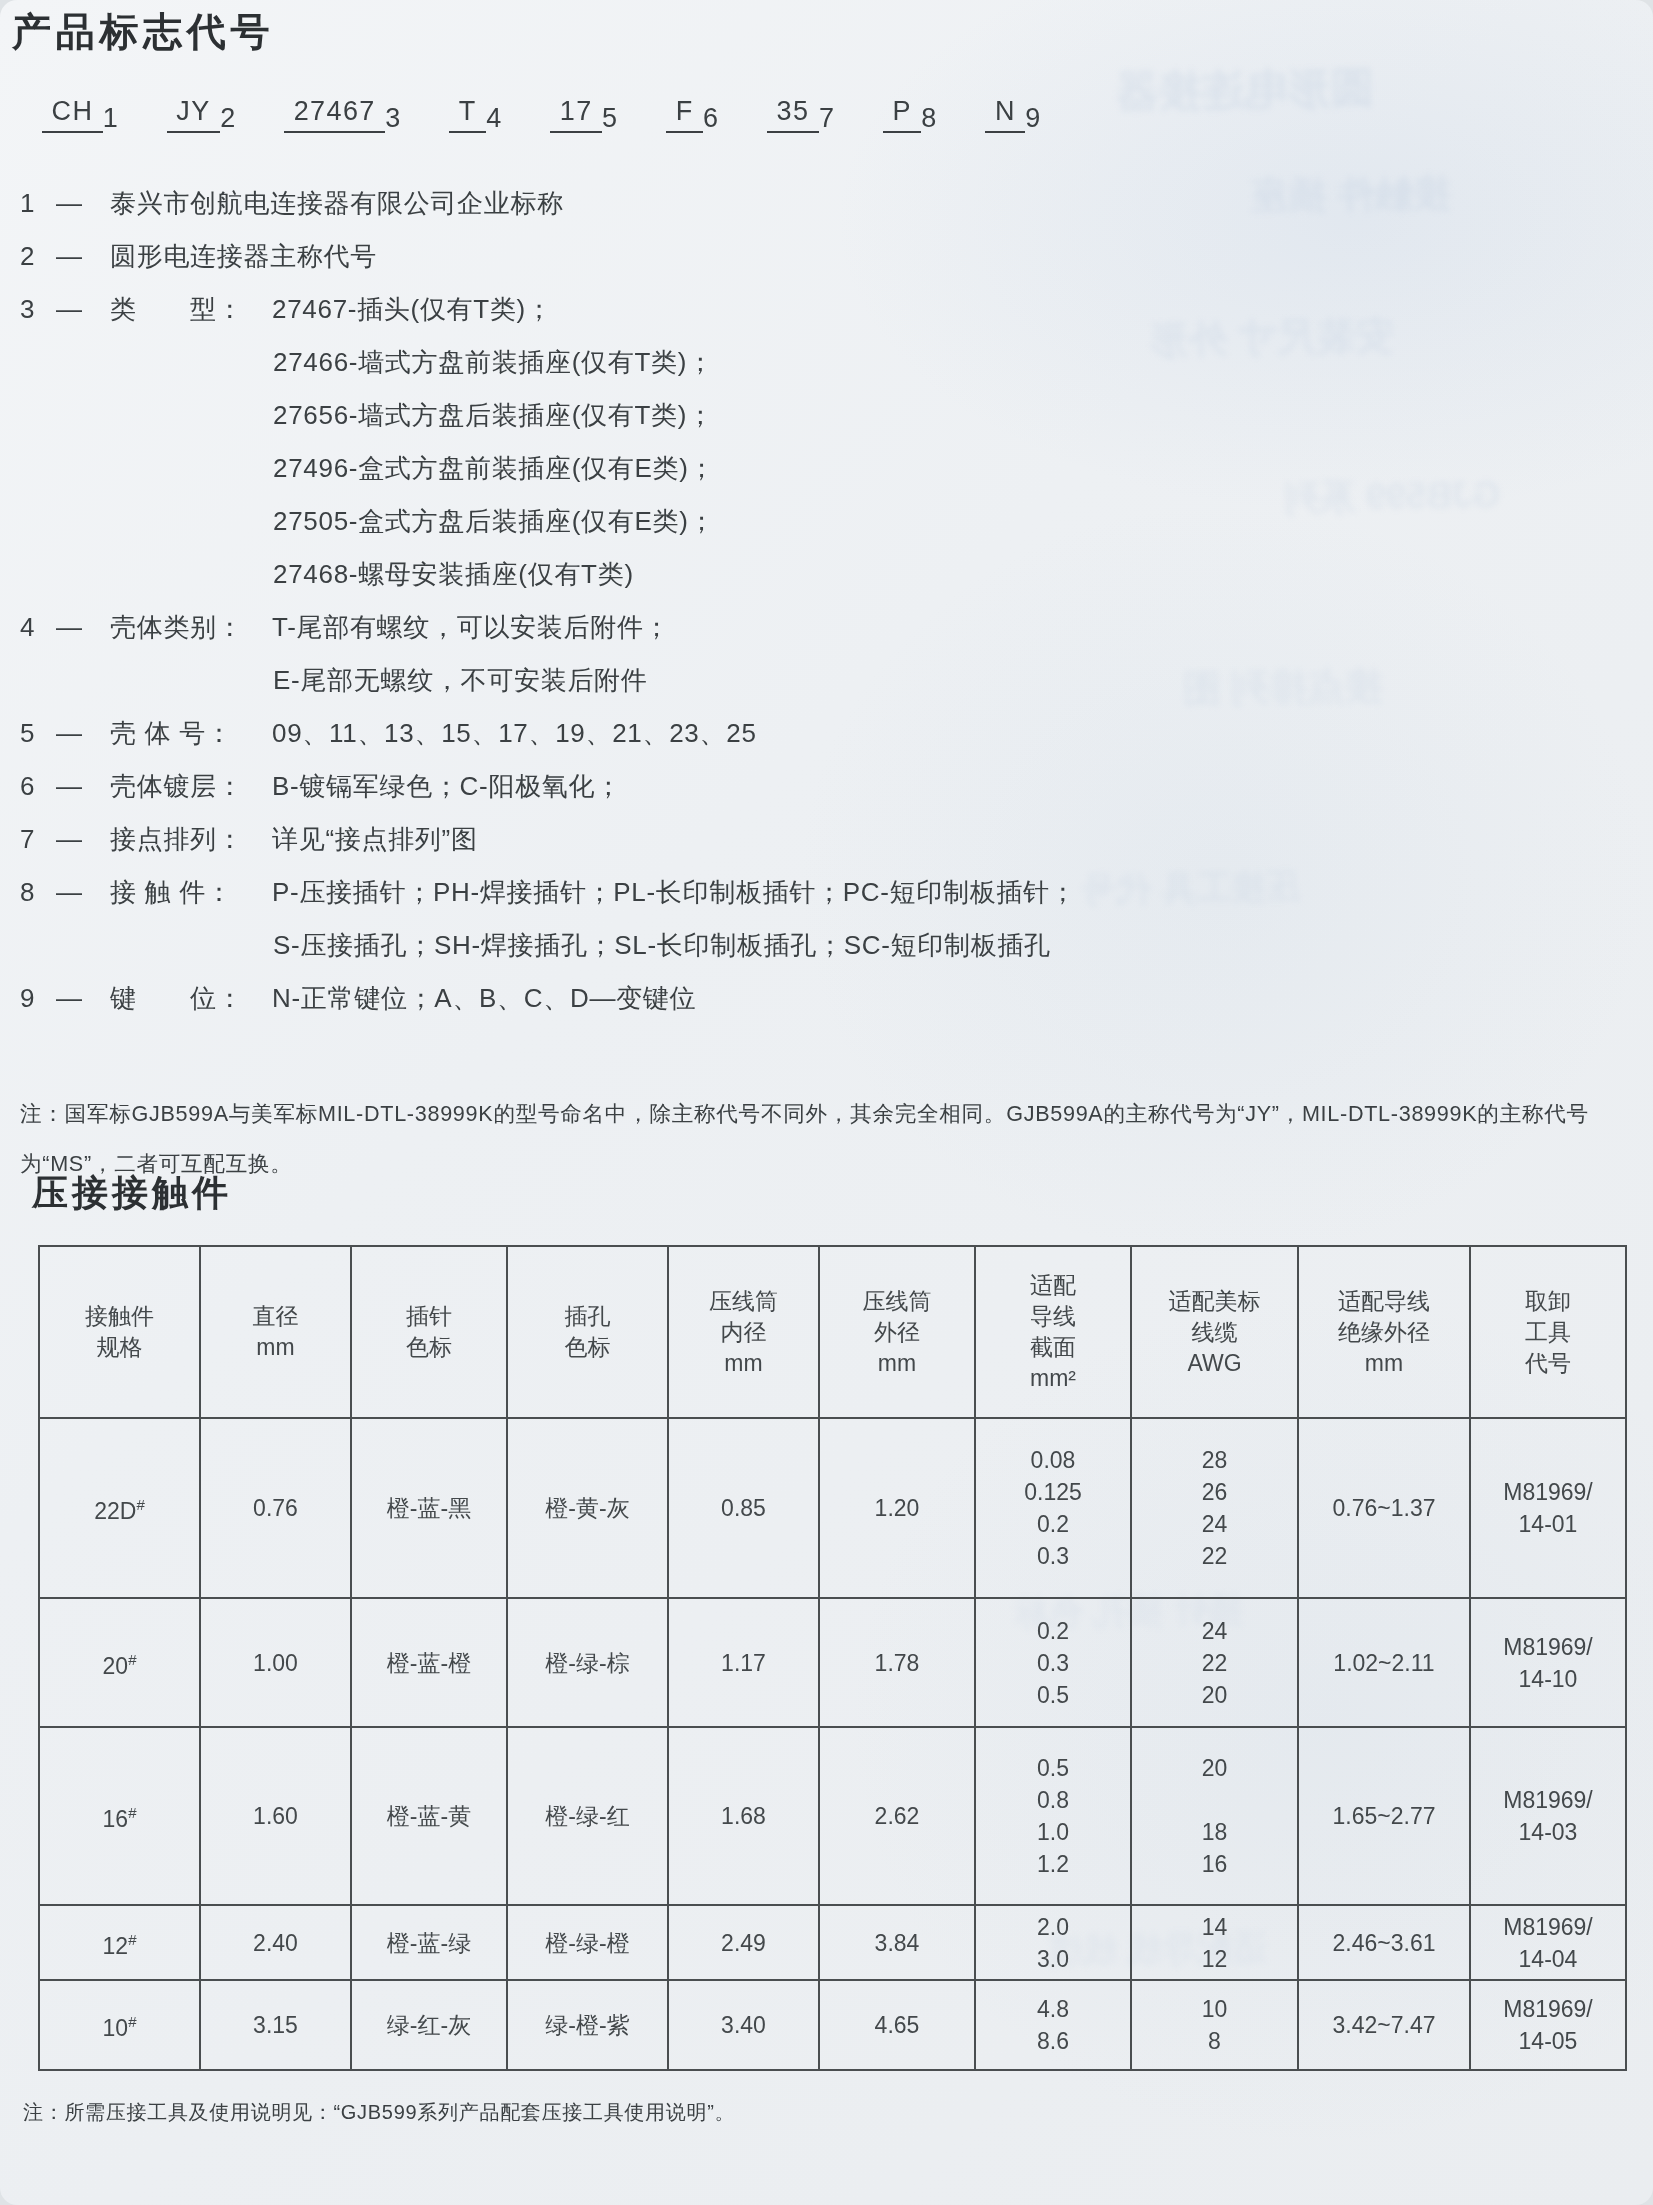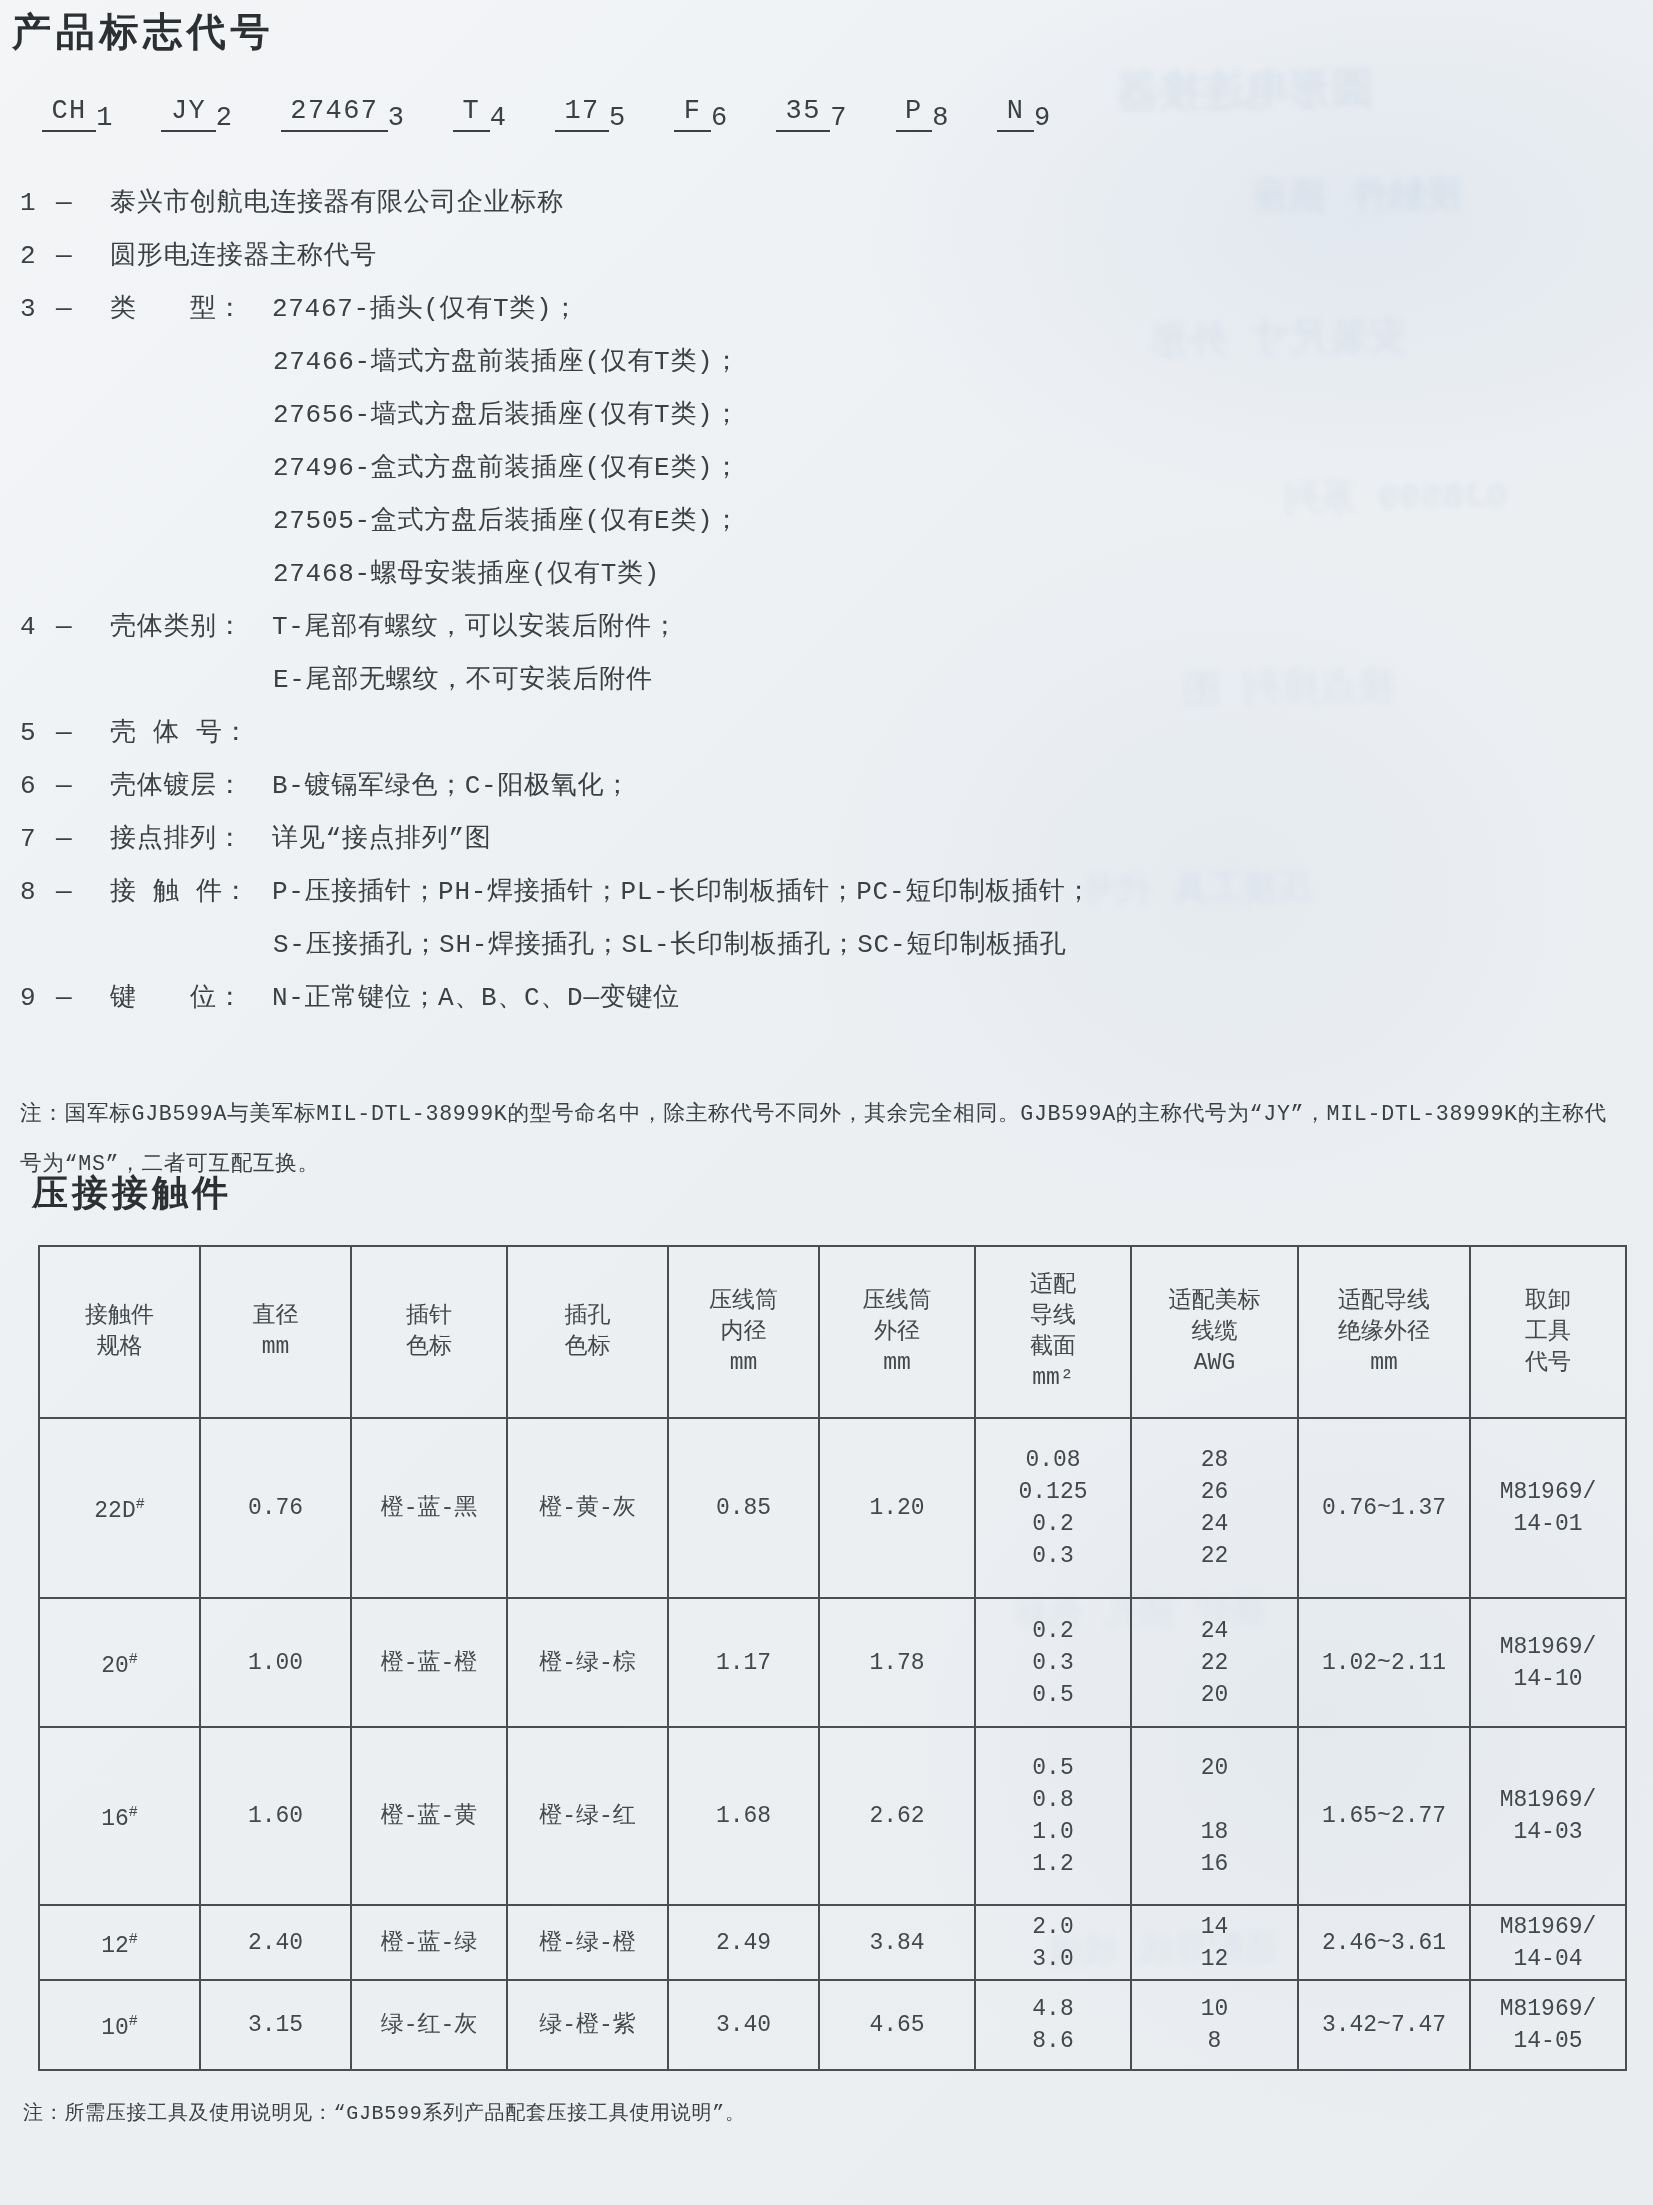--- a/index.html
+++ b/index.html
@@ -3,22 +3,23 @@
 <meta charset="utf-8">
 <style>
   html,body{margin:0;padding:0;background:#dfe3e6;}
   .page{
     position:relative;width:1653px;height:2205px;overflow:hidden;
     background:
       radial-gradient(743px 419px at 82% 10%, rgba(185,203,226,.22), transparent 70%),
       radial-gradient(608px 541px at 74% 40%, rgba(190,207,224,.16), transparent 70%),
       radial-gradient(676px 608px at 80% 78%, rgba(188,205,222,.14), transparent 70%),
       linear-gradient(135deg, #f3f5f7 0%, #edf0f3 40%, #eaedf0 100%);
-    font-family:Liberation Mono, monospace;
+    font-family:Liberation Sans, sans-serif;
     color:#3b4043;
+    border-radius:17px;
   }
   .ghost-layer{position:absolute;inset:0;pointer-events:none;}
   .ghost{
     position:absolute;color:#a9bdd6;font-weight:bold;white-space:nowrap;
     filter:blur(3.4px);transform:scaleX(-1) rotate(1deg);
   }
   .doc-title{
     position:absolute;top:5.4px;left:12px;margin:0;
     font-size:39px;font-weight:bold;letter-spacing:4.7px;color:#2c3033;
   }
@@ -147,20 +148,21 @@
         <div class="l-num">4</div>
         <div class="l-dash">—</div>
         <div class="l-label">壳体类别：</div>
         <div class="l-content">T-尾部有螺纹，可以安装后附件；</div>
       </div>
       <div class="legend-subline">E-尾部无螺纹，不可安装后附件</div>
       <div class="legend-row">
         <div class="l-num">5</div>
         <div class="l-dash">—</div>
         <div class="l-label">壳 体 号：</div>
+        <div class="l-content">09、11、13、15、17、19、21、23、25</div>
       </div>
       <div class="legend-row">
         <div class="l-num">6</div>
         <div class="l-dash">—</div>
         <div class="l-label">壳体镀层：</div>
         <div class="l-content">B-镀镉军绿色；C-阳极氧化；</div>
       </div>
       <div class="legend-row">
         <div class="l-num">7</div>
         <div class="l-dash">—</div>

